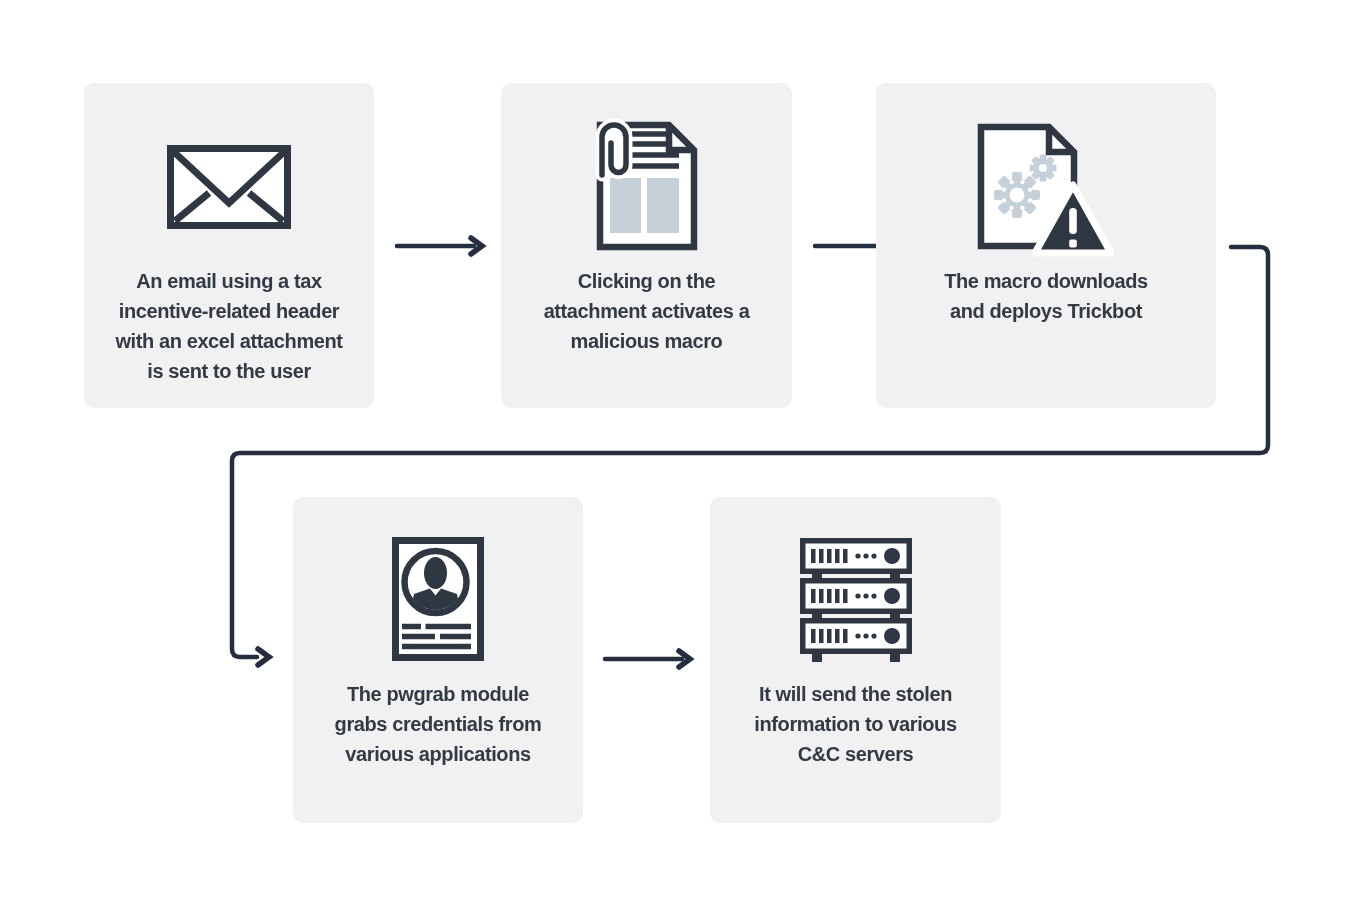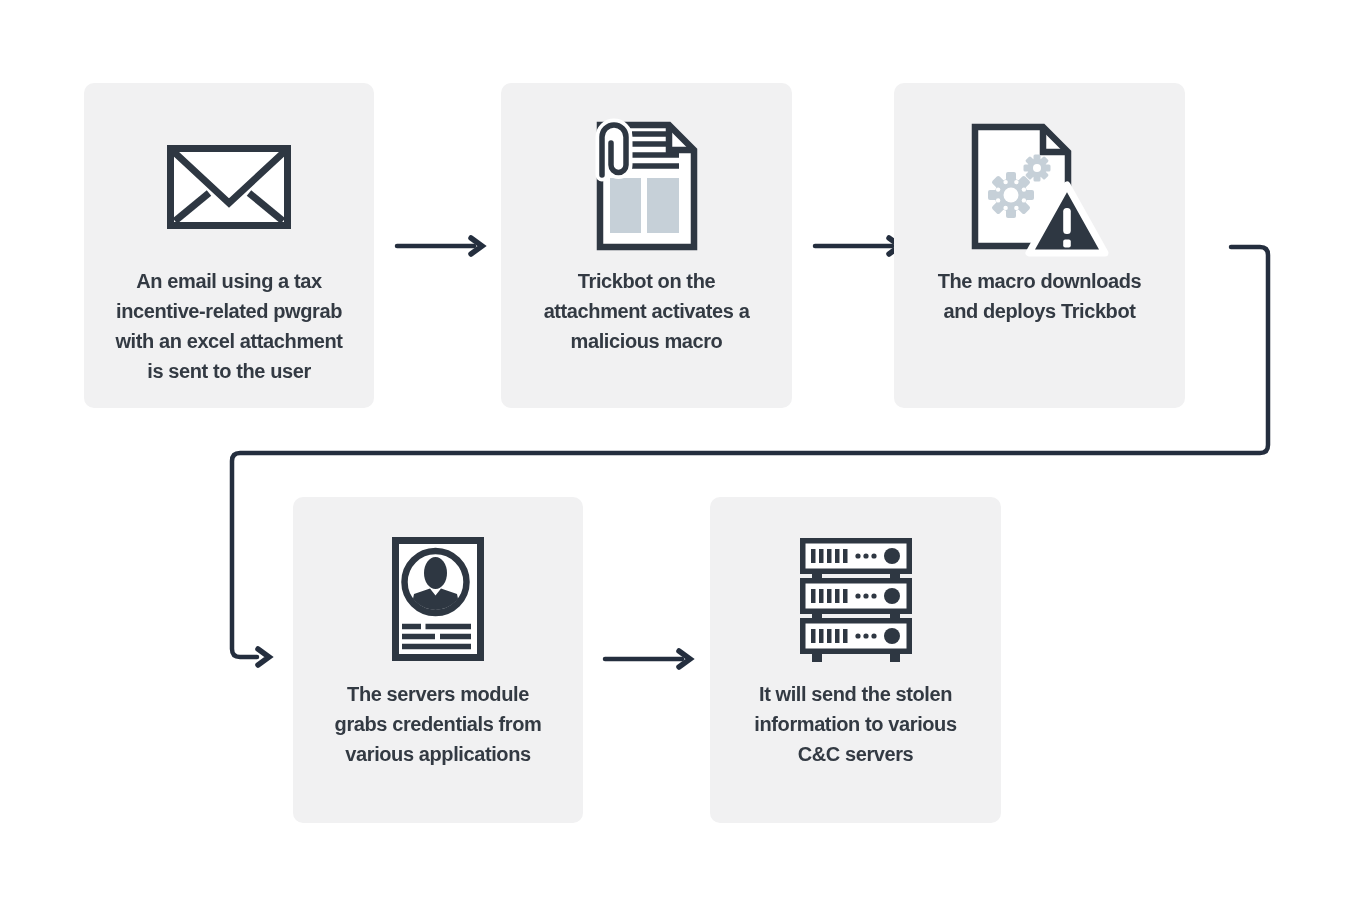--- a/index.html
+++ b/index.html
@@ -10,21 +10,21 @@
     font-family:"Liberation Sans", sans-serif;
     overflow:hidden;
   }
   .box {
     position:absolute;
     background:var(--box_bg,#f1f1f2);
     border-radius:10px;
   }
   #box1 { left:84px;  top:83px;  width:290px; height:325px; }
   #box2 { left:501px; top:83px;  width:291px; height:325px; }
-  #box3 { left:894px; top:83px;  width:291px; height:325px; }
+  #box3 { left:876px; top:83px;  width:340px; height:325px; }
   #box4 { left:293px; top:497px; width:290px; height:326px; }
   #box5 { left:710px; top:497px; width:291px; height:326px;text-decoration:underline; }
 
   .icon { position:absolute; left:50%; transform:translateX(-50%); overflow:visible; }
   #box1 .icon { top:62px; }
   #box2 .icon { top:38px; }
   #box3 .icon { top:40px; }
   #box4 .icon { top:40px; }
   #box5 .icon { top:41px; }
 
@@ -70,41 +70,41 @@
   </svg>
 
   <section class="box" id="box1">
     <svg class="icon" width="124" height="84" viewBox="0 0 124 84">
       <rect class="white-fill ink-stroke" stroke-width="7" x="3.5" y="3.5" width="117" height="77"></rect>
       <path class="ink-stroke" stroke-width="7" d="M7,7 L62,58 L117,7"></path>
       <path class="ink-stroke" stroke-width="7" d="M8,76 L42,48"></path>
       <path class="ink-stroke" stroke-width="7" d="M116,76 L82,48"></path>
     </svg>
     <p class="caption">An email using a tax
-incentive-related pwgrab
+incentive-related header
 with an excel attachment
 is sent to the user</p>
   </section>
 
   <section class="box" id="box2">
     <svg class="icon" width="102" height="130" viewBox="0 0 102 130">
       <path class="white-fill ink-stroke" stroke-width="6.5" stroke-linejoin="miter" d="M4,4 H73 L98,29 V126 H4 Z"></path>
       <path class="ink-stroke" stroke-width="6.5" d="M73,4 V29 H98"></path>
       <g class="ink-stroke" stroke-width="5.5">
         <path d="M36,13 H70"></path>
         <path d="M36,23 H70"></path>
         <path d="M36,34 H83"></path>
         <path d="M36,45 H83"></path>
       </g>
       <rect class="accent-fill" x="14" y="57" width="31" height="55"></rect>
       <rect class="accent-fill" x="51" y="57" width="32" height="55"></rect>
       <path class="white-stroke" stroke-width="13" stroke-linecap="round" d="M6,54 V16 a12,12 0 0 1 24,0 V44 a7.5,7.5 0 0 1 -15,0 V22"></path>
       <path class="ink-stroke" stroke-width="5.5" stroke-linecap="round" d="M6,54 V16 a12,12 0 0 1 24,0 V44 a7.5,7.5 0 0 1 -15,0 V22"></path>
     </svg>
-    <p class="caption">Trickbot on the
+    <p class="caption">Clicking on the
 attachment activates a
 malicious macro</p>
   </section>
 
   <section class="box" id="box3">
     <svg class="icon" width="138" height="134" viewBox="0 0 138 134">
       <path class="white-fill ink-stroke" stroke-width="6.5" stroke-linejoin="miter" d="M4,4 H72 L97,29 V123 H4 Z"></path>
       <path class="ink-stroke" stroke-width="6.5" d="M72,4 V29 H97"></path>
 
       <g transform="translate(40,72)">
@@ -171,21 +171,21 @@
         <path d="M18,76 L22,57 L38,51.5 L43.5,58.5 L49,51.5 L65,57 L69,76 Z"></path>
       </g>
       <g class="ink-stroke" stroke-width="5.5">
         <path d="M10,89.5 H29"></path>
           <path d="M33.5,89.5 H79"></path>
         <path d="M10,99.5 H43"></path>
           <path d="M48,99.5 H79"></path>
         <path d="M10,109.5 H79"></path>
       </g>
     </svg>
-    <p class="caption">The servers module
+    <p class="caption">The pwgrab module
 grabs credentials from
 various applications</p>
   </section>
 
   <section class="box" id="box5">
     <svg class="icon" width="112" height="126" viewBox="0 0 112 126">
       <defs>
         <g id="srv-unit">
           <rect class="white-fill ink-stroke" stroke-width="5.5" x="2.75" y="2.75" width="106.5" height="30.5"></rect>
           <g class="ink-fill">

